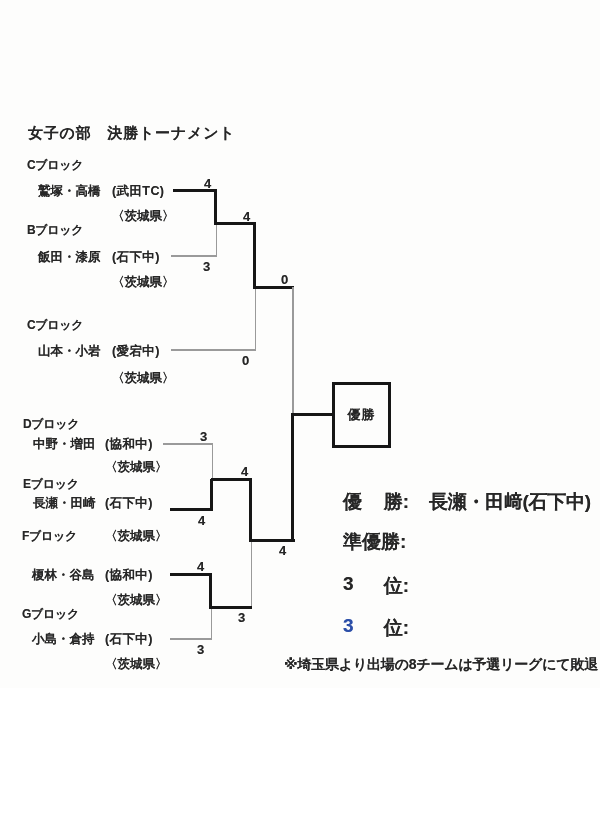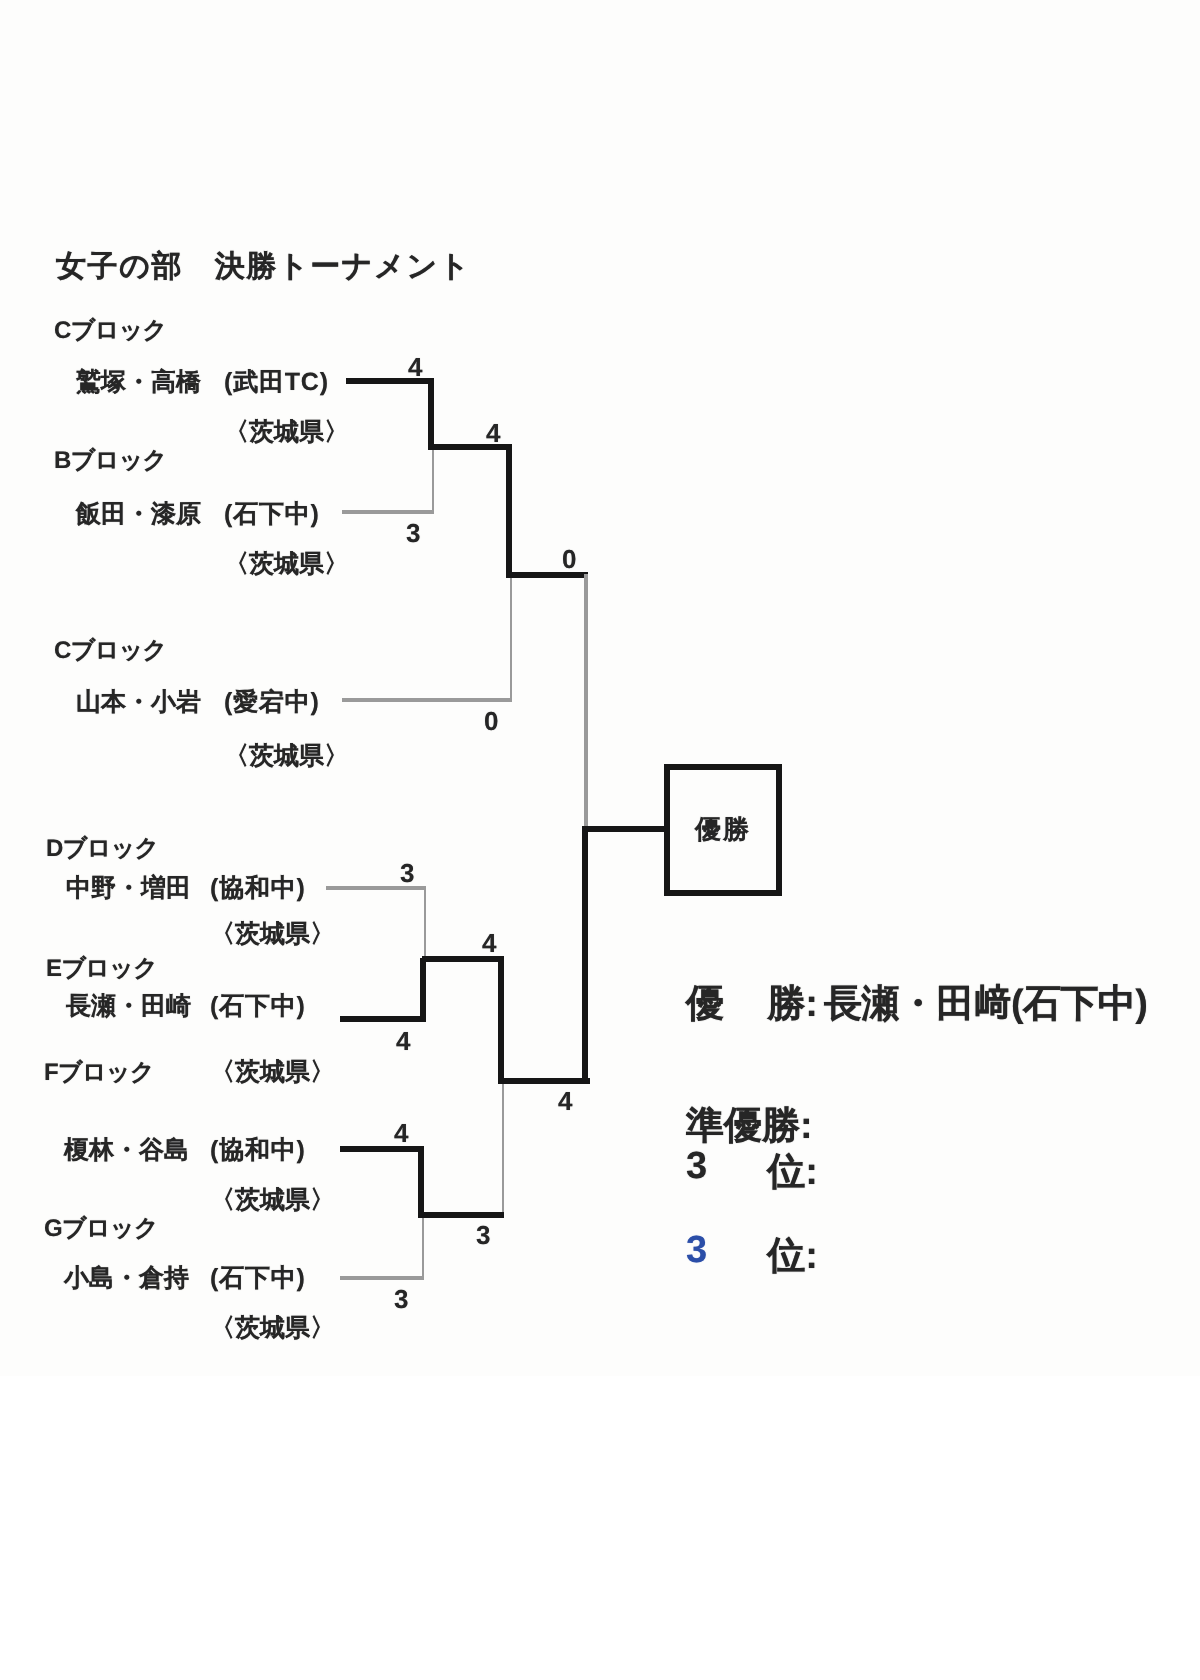--- a/index.html
+++ b/index.html
@@ -19,21 +19,21 @@
   .hl.th{height:1.5px;background:#9a9a9a;}
   .vl.b{width:3px;background:#161616;}
   .vl.th{width:1.5px;background:#9a9a9a;}
   .champ-box{
     position:absolute;left:332px;top:382px;width:53px;height:60px;
     border:3px solid #161616;display:flex;align-items:center;justify-content:center;
   }
   .champ-box span{font-size:13px;font-weight:700;letter-spacing:1px;text-shadow:0 0 .4px rgba(40,40,40,.55);}
   .res-row{position:absolute;left:343px;display:flex;align-items:flex-start;}
   .res-rank{width:66px;display:flex;justify-content:space-between;font-size:19px;font-weight:700;text-shadow:0 0 .5px rgba(30,30,30,.6);}
-  .res-team{font-size:19px;font-weight:700;margin-left:3px;letter-spacing:-.3px;text-shadow:0 0 .5px rgba(30,30,30,.6);}
+  .res-team{font-size:19px;font-weight:700;margin-left:20px;letter-spacing:-.3px;text-shadow:0 0 .5px rgba(30,30,30,.6);}
   .blue{color:#2b4ea8;text-shadow:0 0 .4px rgba(43,78,168,.6);}
   .note{font-size:14px;font-weight:700;letter-spacing:-.2px;}
 </style>
 </head>
 <body>
 
 <div class="page">
 
   <div class="t title" style="left:28px;top:124px">女子の部　決勝トーナメント</div>
 
@@ -117,33 +117,34 @@
     <span>優勝</span>
   </div>
 
   <div class="res-row" style="top:489px">
     <div class="res-rank">
       <span>優</span>
       <span>勝:</span>
     </div>
     <div class="res-team">長瀬・田﨑(石下中)</div>
   </div>
-  <div class="res-row" style="top:550px">
+  <div class="res-row" style="top:529px">
     <div class="res-rank">
       <span>準優勝:</span>
       <span></span>
     </div>
   </div>
   <div class="res-row" style="top:573px">
     <div class="res-rank">
       <span>3</span>
       <span>位:</span>
     </div>
   </div>
   <div class="res-row" style="top:615px">
     <div class="res-rank">
       <span class="blue">3</span>
       <span>位:</span>
     </div>
   </div>
 
+  <div class="t note" style="left:284px;top:656px">※埼玉県より出場の8チームは予選リーグにて敗退</div>
 
 </div>
 
 </body></html>

